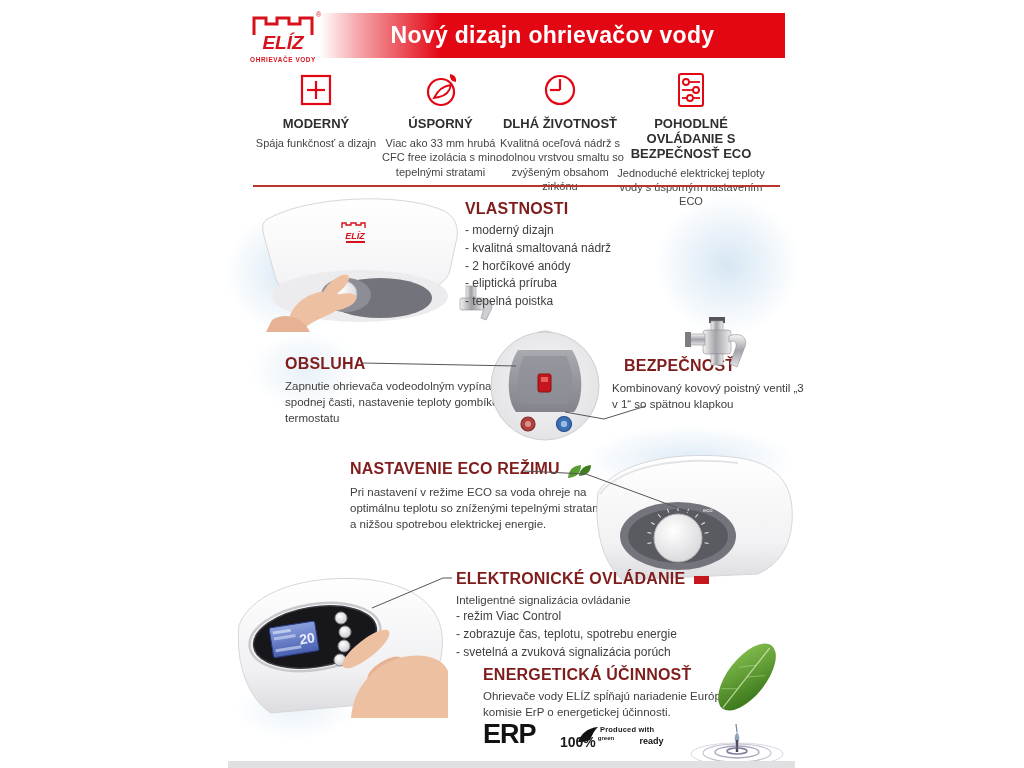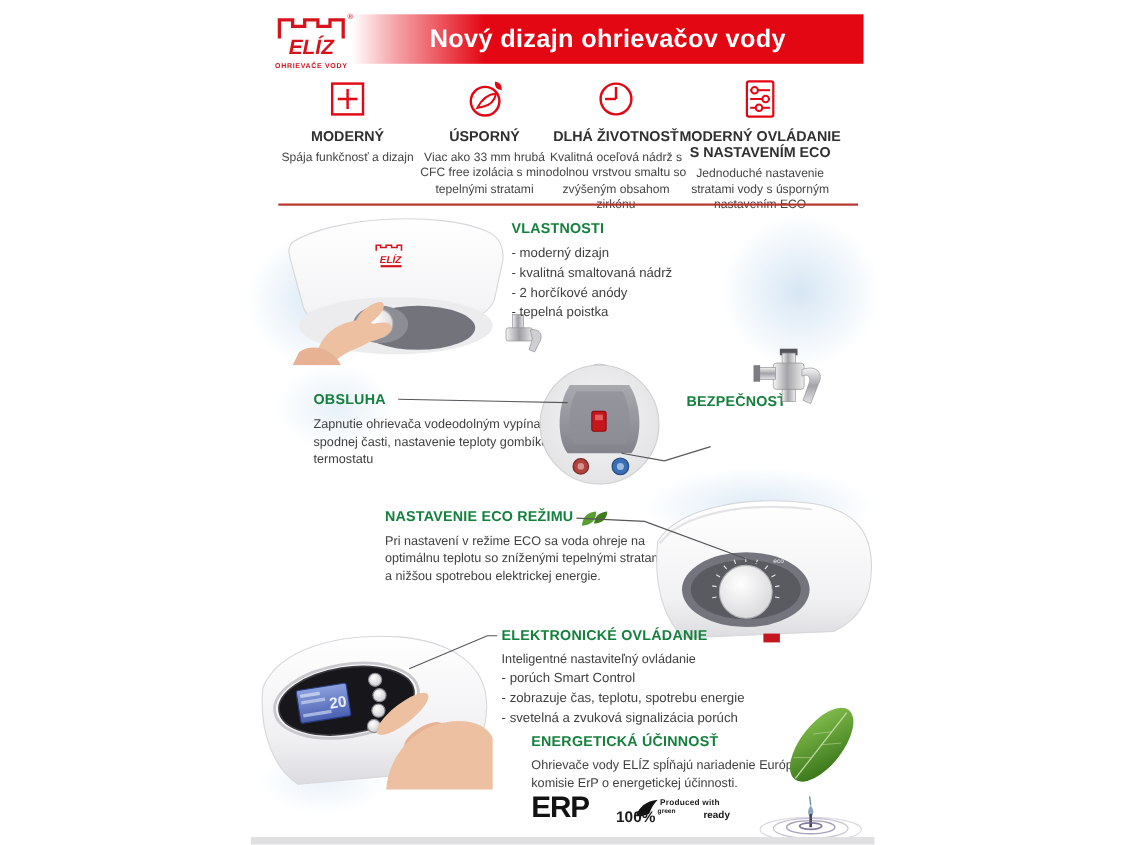--- a/index.html
+++ b/index.html
@@ -11,21 +11,21 @@
           background:linear-gradient(90deg, rgba(227,6,19,0) 0%, rgba(227,6,19,.35) 8%, #e30613 26%, #e30613 100%);
           display:flex;align-items:center;justify-content:center;}
   .banner-title{color:#ffffff;font-size:23px;font-weight:bold;letter-spacing:.3px;}
   
   .feature{top:70px;text-align:center;}
   .feature .ficon{height:42px;display:flex;align-items:flex-start;justify-content:center;}
   .ftitle{font-size:13px;font-weight:bold;color:#2f2f2f;margin-top:5px;line-height:1.15;}
   .ftext{font-size:11px;color:#454545;line-height:1.3;margin-top:4px;}
   .red-divider{left:253px;top:185px;width:527px;height:2px;background:#b9342c;}
   
-  .h{font-size:13px;font-weight:bold;color:#15803d;letter-spacing:.2px;text-align:center;}
+  .h{font-size:16px;font-weight:bold;color:#7f1d1d;letter-spacing:.2px;text-align:center;}
   .body-txt{font-size:11.5px;color:#404040;line-height:1.4;}
   .list{margin:0;padding:0;list-style:none;font-size:12px;color:#404040;line-height:1.48;}
   
   .splash{border-radius:50%;pointer-events:none;}
   .strip{left:228px;top:761px;width:567px;height:7px;background:#e0e0e2;}
   
   .erp-wrap{display:flex;align-items:flex-end;}
   .erp-main{font-size:27px;font-weight:bold;color:#121212;letter-spacing:-1px;line-height:.8;}
   .erp-sub{font-size:9px;font-weight:bold;color:#121212;margin-left:1px;}
   .green-badge{font-weight:bold;color:#1a1a1a;line-height:1;}
@@ -101,22 +101,22 @@
         <svg width="40" height="40" viewBox="0 0 40 40">
       <rect x="8" y="4" width="24" height="32" rx="2" fill="none" stroke="#e30613" stroke-width="2"></rect>
       <line x1="11" y1="12" x2="29" y2="12" stroke="#e30613" stroke-width="1.8"></line>
       <circle cx="15" cy="12" r="3" fill="#ffffff" stroke="#e30613" stroke-width="1.8"></circle>
       <line x1="11" y1="20" x2="29" y2="20" stroke="#e30613" stroke-width="1.8"></line>
       <circle cx="25" cy="20" r="3" fill="#ffffff" stroke="#e30613" stroke-width="1.8"></circle>
       <line x1="11" y1="28" x2="29" y2="28" stroke="#e30613" stroke-width="1.8"></line>
       <circle cx="19" cy="28" r="3" fill="#ffffff" stroke="#e30613" stroke-width="1.8"></circle>
     </svg>
       </div>
-    <div class="ftitle">MODERNÝ OVLÁDANIE S NASTAVENÍM ECO</div>
-    <div class="ftext">Jednoduché nastavenie stratami vody s úsporným nastavením ECO</div>
+    <div class="ftitle">POHODLNÉ OVLÁDANIE S BEZPEČNOSŤ ECO</div>
+    <div class="ftext">Jednoduché elektrickej teploty vody s úsporným nastavením ECO</div>
   </div>
 
   <div class="abs red-divider"></div>
 
   <div class="abs" style="left:250px;top:190px;">
     <svg width="250" height="142" viewBox="0 0 250 142">
       <defs>
         <linearGradient id="bodyG" x1="0" y1="0" x2="0" y2="1">
           <stop offset="0" stop-color="#ffffff"></stop>
             <stop offset=".75" stop-color="#f4f4f6"></stop>
@@ -155,20 +155,21 @@
         <path d="M26 14 C36 12 38 20 34 26 L30 34 L25 32 L28 22 Z" fill="#cfcfd3" stroke="#8f8f94" stroke-width=".6"></path>
       </g>
     </svg>
   </div>
 
   <div class="abs h" style="left:465px;top:200px;">VLASTNOSTI</div>
   <ul class="abs list" style="left:465px;top:222px;width:220px;">
     <li>- moderný dizajn</li>
     <li>- kvalitná smaltovaná nádrž</li>
     <li>- 2 horčíkové anódy</li>
+    <li>- eliptická príruba</li>
     <li>- tepelná poistka</li>
   </ul>
 
   <div class="abs h" style="left:285px;top:355px;">OBSLUHA</div>
   <div class="abs body-txt" style="left:285px;top:378px;width:240px;">Zapnutie ohrievača vodeodolným vypínačom v spodnej časti, nastavenie teploty gombíkom termostatu</div>
 
   <div class="abs" style="left:486px;top:328px;">
     <svg width="118" height="116" viewBox="0 0 118 116">
       <defs>
         <radialGradient id="ringG" cx=".5" cy=".45" r=".75">
@@ -188,20 +189,21 @@
       <rect x="52" y="46" width="13" height="18" rx="2" fill="#c4161c" stroke="#8e0f13" stroke-width="1"></rect>
       <rect x="55" y="49" width="7" height="5" fill="#e9746f" opacity=".8"></rect>
       <circle cx="42" cy="96" r="7" fill="#b0413c" stroke="#7e2a28" stroke-width="1.2"></circle>
       <circle cx="42" cy="96" r="3" fill="#d5938f"></circle>
       <circle cx="78" cy="96" r="7.5" fill="#3a6fb5" stroke="#274f85" stroke-width="1.2"></circle>
       <circle cx="78" cy="96" r="3.2" fill="#9dbbe2"></circle>
     </svg>
   </div>
 
   <div class="abs h" style="left:612px;top:357px;padding-left:12px;">BEZPEČNOSŤ</div>
+  <div class="abs body-txt" style="left:612px;top:380px;width:195px;">Kombinovaný kovový poistný ventil „3 v 1“ so spätnou klapkou</div>
 
   <div class="abs" style="left:683px;top:316px;">
     <svg width="70" height="55" viewBox="0 0 70 55">
       <defs>
         <linearGradient id="chrome2" x1="0" y1="0" x2="1" y2="0">
           <stop offset="0" stop-color="#f5f5f5"></stop>
             <stop offset=".45" stop-color="#a3a3a9"></stop>
             <stop offset="1" stop-color="#ededee"></stop>
         </linearGradient>
         <linearGradient id="chrome3" x1="0" y1="0" x2="0" y2="1">
@@ -299,23 +301,23 @@
       <g>
         <ellipse cx="133" cy="76" rx="29" ry="9" transform="rotate(-38 133 76)" fill="#eec0a2"></ellipse>
         <ellipse cx="152" cy="96" rx="20" ry="8" transform="rotate(-32 152 96)" fill="#e6b293"></ellipse>
         <ellipse cx="163" cy="110" rx="20" ry="8" transform="rotate(-28 163 110)" fill="#e6b293"></ellipse>
         <path d="M215 145 L118 145 C120 118 136 98 158 88 C182 78 208 82 215 98 Z" fill="#eec0a2"></path>
       </g>
     </svg>
   </div>
 
   <div class="abs h" style="left:456px;top:570px;">ELEKTRONICKÉ OVLÁDANIE</div>
-  <div class="abs body-txt" style="left:456px;top:592px;width:250px;">Inteligentné nastaviteľný ovládanie</div>
+  <div class="abs body-txt" style="left:456px;top:592px;width:250px;">Inteligentné signalizácia ovládanie</div>
   <ul class="abs list" style="left:456px;top:608px;width:250px;">
-    <li>- porúch Smart Control</li>
+    <li>- režim Viac Control</li>
     <li>- zobrazuje čas, teplotu, spotrebu energie</li>
     <li>- svetelná a zvuková signalizácia porúch</li>
   </ul>
 
   <div class="abs h" style="left:483px;top:666px;">ENERGETICKÁ ÚČINNOSŤ</div>
   <div class="abs body-txt" style="left:483px;top:688px;width:262px;">Ohrievače vody ELÍZ spĺňajú nariadenie Európskej komisie ErP o energetickej účinnosti.</div>
 
   <div class="abs erp-wrap" style="left:483px;top:724px;gap:40px;">
     <span class="erp-main">ERP</span>
     <svg width="22" height="20" viewBox="0 0 22 20" style="margin-left:1px;">

